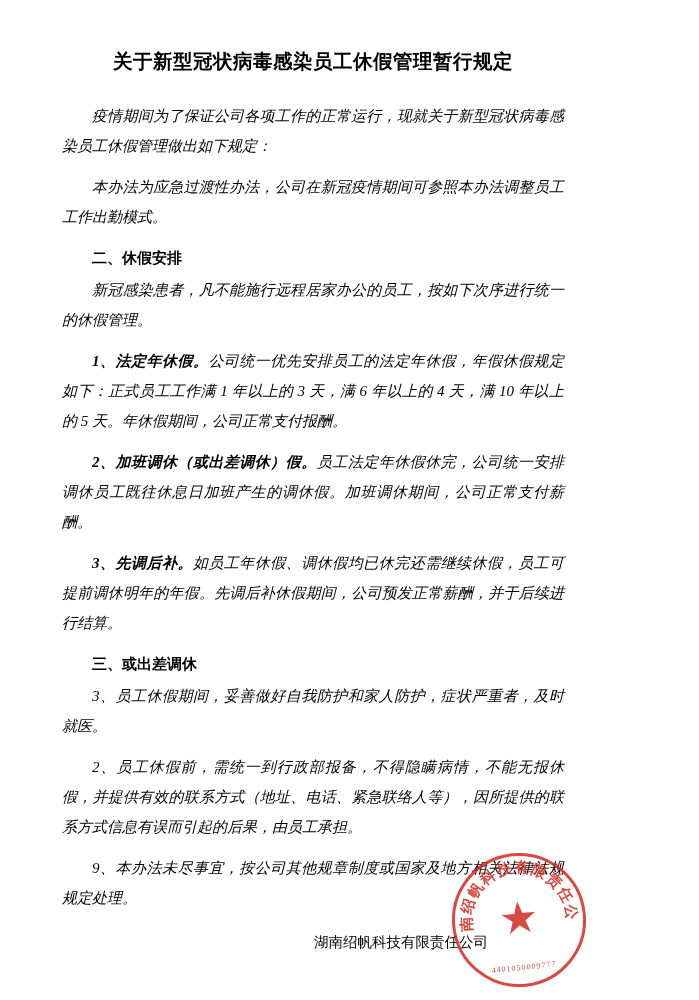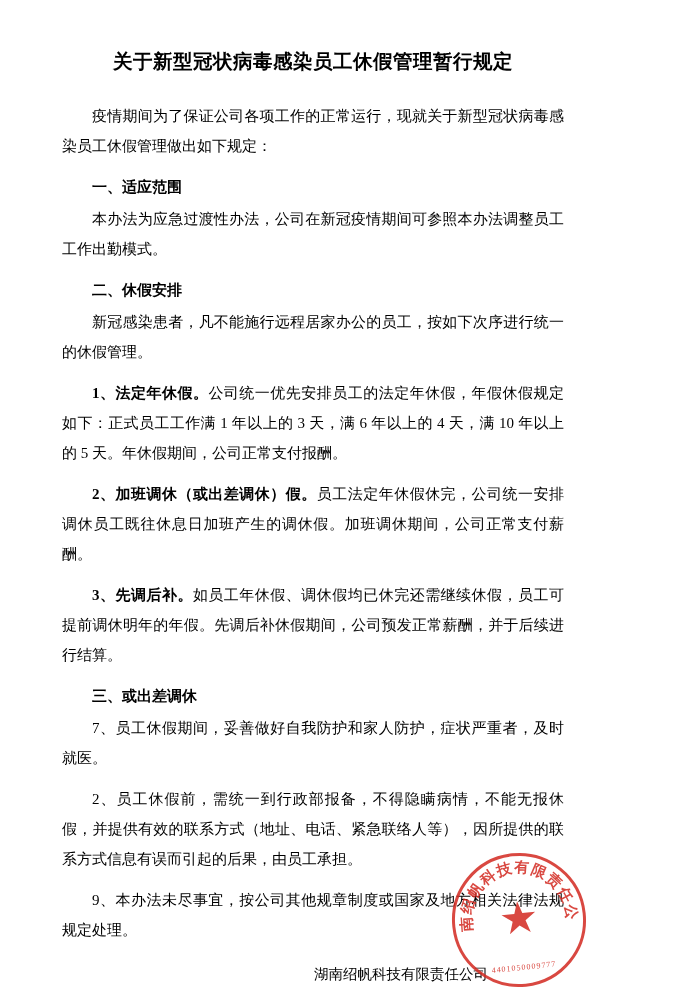--- a/index.html
+++ b/index.html
@@ -30,20 +30,21 @@
     margin: 8px 0 26px 0;
     line-height: 1.4;
   }
   .para {
     font-size: 15px;
     line-height: 30px;
     text-align: justify;
     text-justify: inter-ideograph;
     margin: 0 0 3px 0;
     text-indent: 2em;
+    font-style: italic;
   }
   .para.spaced {
     margin-bottom: 11px;
   }
   .heading {
     font-size: 15px;
     font-weight: bold;
     line-height: 30px;
     text-indent: 2em;
     margin: 0 0 2px 0;
@@ -113,41 +114,40 @@
 </style>
 </head>
 <body>
 
 <div class="page">
 
   <div class="doc-title">关于新型冠状病毒感染员工休假管理暂行规定</div>
 
   <p class="para spaced">疫情期间为了保证公司各项工作的正常运行，现就关于新型冠状病毒感染员工休假管理做出如下规定：</p>
 
-  <div class="heading">一、适应范围</div>
   <p class="para spaced">本办法为应急过渡性办法，公司在新冠疫情期间可参照本办法调整员工工作出勤模式。</p>
 
   <div class="heading">二、休假安排</div>
   <p class="para spaced">新冠感染患者，凡不能施行远程居家办公的员工，按如下次序进行统一的休假管理。</p>
 
   <p class="para spaced">
     <span class="lead">1、法定年休假。</span><span>公司统一优先安排员工的法定年休假，年假休假规定如下：正式员工工作满 1 年以上的 3 天，满 6 年以上的 4 天，满 10 年以上的 5 天。年休假期间，公司正常支付报酬。</span>
   </p>
 
   <p class="para spaced">
     <span class="lead">2、加班调休（或出差调休）假。</span><span>员工法定年休假休完，公司统一安排调休员工既往休息日加班产生的调休假。加班调休期间，公司正常支付薪酬。</span>
   </p>
 
   <p class="para spaced">
     <span class="lead">3、先调后补。</span><span>如员工年休假、调休假均已休完还需继续休假，员工可提前调休明年的年假。先调后补休假期间，公司预发正常薪酬，并于后续进行结算。</span>
   </p>
 
 
   <div class="heading">三、或出差调休</div>
-  <p class="para spaced">7、员工休假期间，妥善做好自我防护和家人防护，症状严重者，及时就医。</p>
+  <p class="para spaced">3、员工休假期间，妥善做好自我防护和家人防护，症状严重者，及时就医。</p>
   <p class="para spaced">2、员工休假前，需统一到行政部报备，不得隐瞒病情，不能无报休假，并提供有效的联系方式（地址、电话、紧急联络人等），因所提供的联系方式信息有误而引起的后果，由员工承担。</p>
   <p class="para spaced">9、本办法未尽事宜，按公司其他规章制度或国家及地方相关法律法规规定处理。</p>
 
   <div class="sign-block">
     <span class="sign-line">湖南绍帆科技有限责任公司</span>
   </div>
 
   <div class="seal">
     <svg class="seal-text-arc" viewBox="0 0 134 134">
       <defs>

